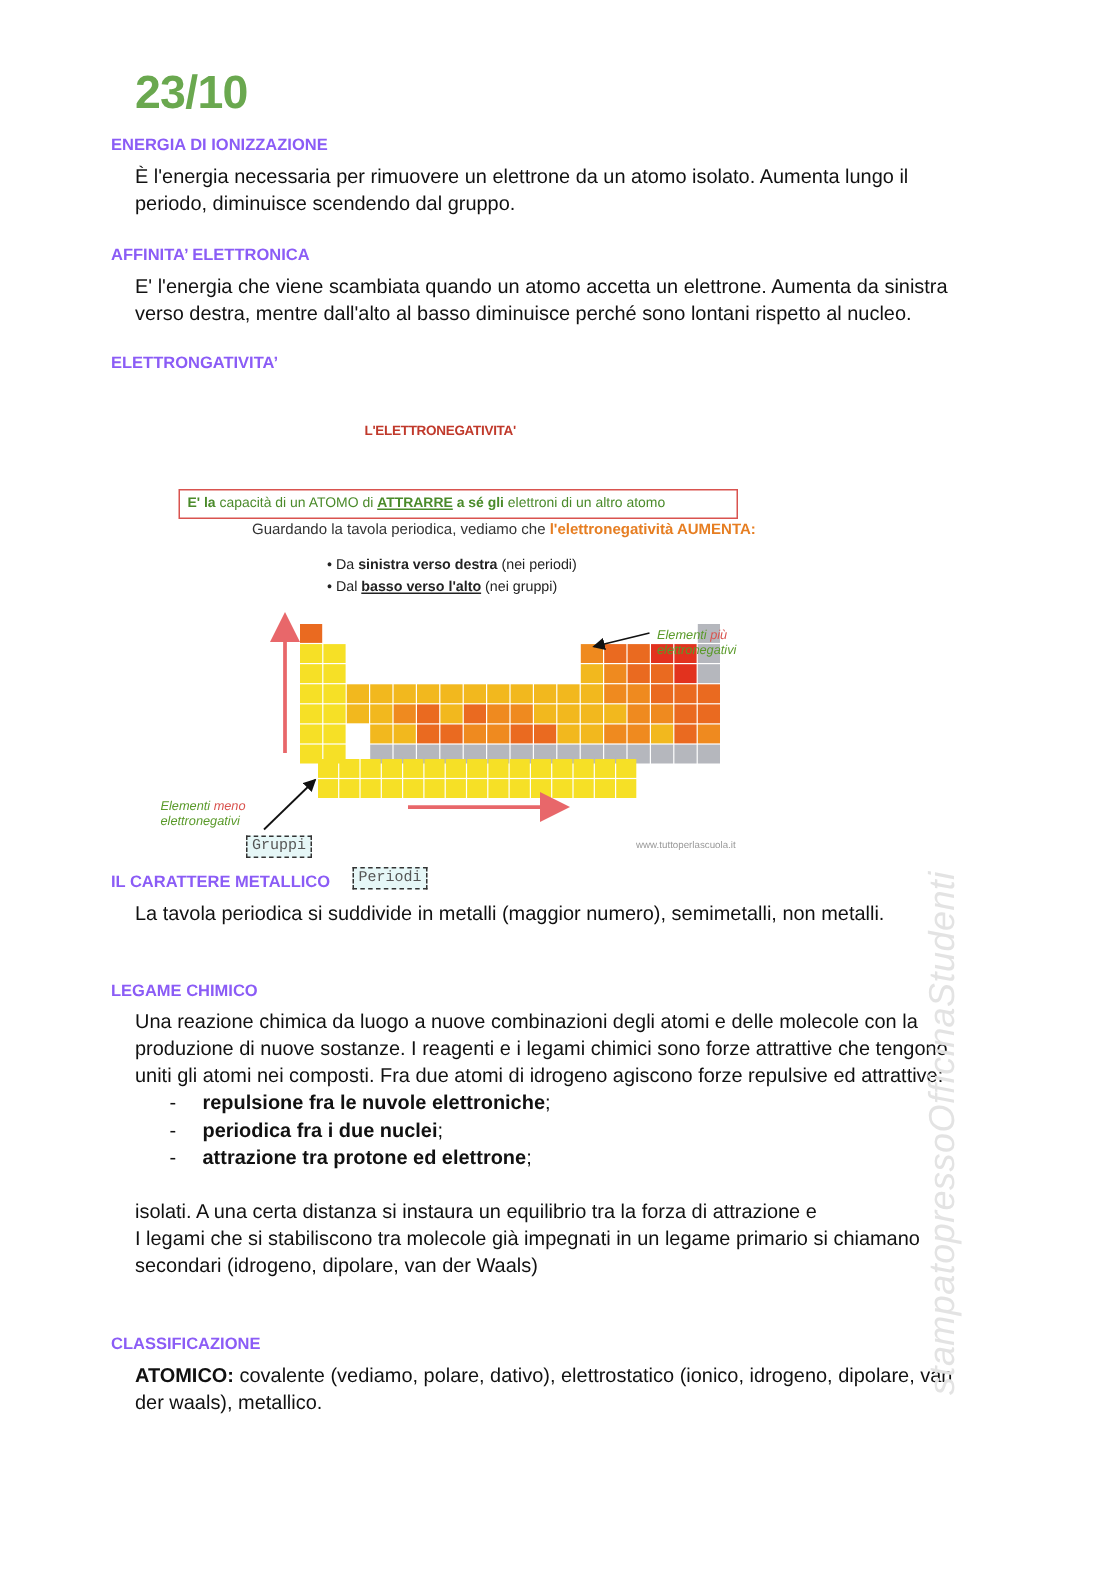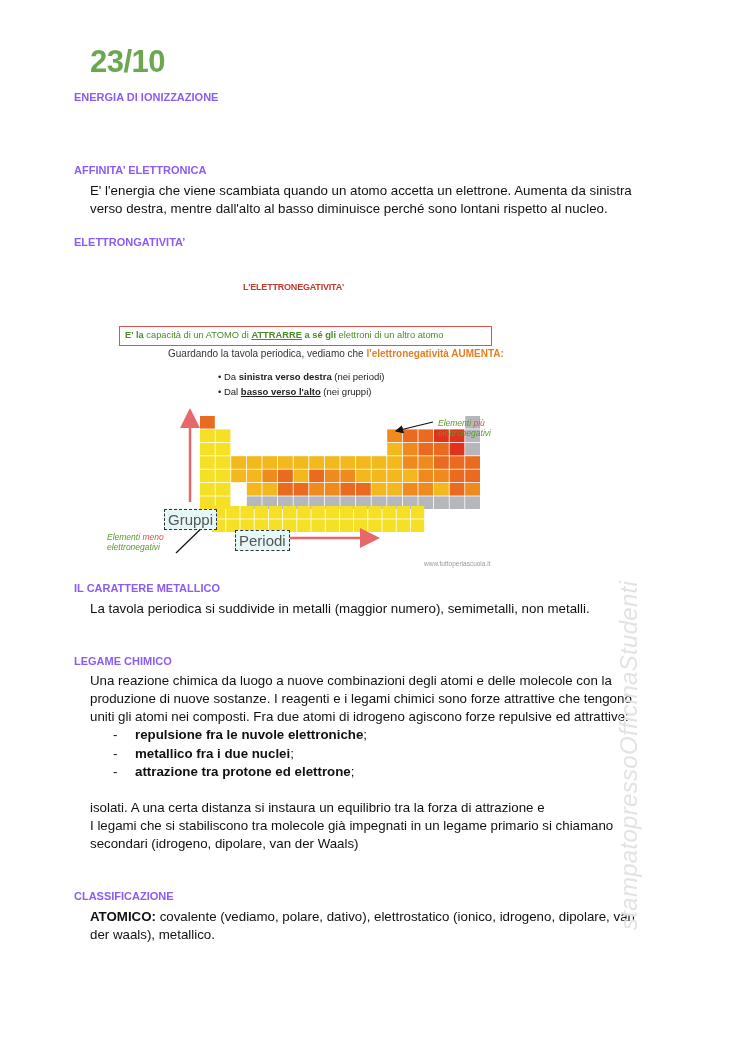--- a/index.html
+++ b/index.html
@@ -24,38 +24,42 @@
                color: #4a8a2a; padding: 3px 0 0 5px; white-space: nowrap; }
     .def-box b { font-weight: bold; }
     .def-box u { text-decoration: underline; font-weight: bold; }
     .look-line { position: absolute; left: 68px; top: 78px; font-size: 10px; color: #333; white-space: nowrap; }
     .look-line .orange { color: #e67e22; font-weight: bold; }
     .fig-bullet { position: absolute; left: 118px; font-size: 9.5px; color: #222; white-space: nowrap; }
     .fig-bullet b { font-weight: bold; }
     .fig-bullet u { font-weight: bold; text-decoration: underline; }
 
     .ptable { position: absolute; left: 0; top: 0; }
-    .label-box { position: absolute; font-family: Liberation Sans, sans-serif; font-size: 15px; color: #555;
-                 background: #e6f7f7; border: 1px dashed #333; padding: 1px 3px; }
+    .label-box { position: absolute; font-family: Liberation Mono, monospace; font-size: 10px; color: #555;
+                 background: #e6f7f7; border: 1px dashed #333; padding: 1px 3px; margin-top: 48px; }
     .green-note { position: absolute; font-size: 8.5px; font-style: italic; color: #5a9a2a; line-height: 10px; white-space: nowrap; }
     .green-note .red { color: #d9534f; }
     .credit { position: absolute; left: 324px; top: 290px; font-size: 6.5px; color: #999; }
 
     .watermark { position: absolute; left: 615px; top: 930px; transform-origin: left top;
                  transform: rotate(-90deg); font-size: 24px; font-style: italic; color: #e3e3e3;
                  white-space: nowrap; letter-spacing: 0.3px; }
   </style>
 </head>
 <body>
 
 <div class="page">
 
   <div class="date-title">23/10</div>
 
   <div class="sec-head" style="top:91px">ENERGIA DI IONIZZAZIONE</div>
+  <div class="para" style="top:109px">
+    <span class="line">È l'energia necessaria per rimuovere un elettrone da un atomo isolato. Aumenta lungo il</span>
+    <span class="line">periodo, diminuisce scendendo dal gruppo.</span>
+  </div>
 
   <div class="sec-head" style="top:164px">AFFINITA’ ELETTRONICA</div>
   <div class="para" style="top:182px">
     <span class="line">E' l'energia che viene scambiata quando un atomo accetta un elettrone. Aumenta da sinistra</span>
     <span class="line">verso destra, mentre dall'alto al basso diminuisce perché sono lontani rispetto al nucleo.</span>
   </div>
 
   <div class="sec-head" style="top:236px">ELETTRONGATIVITA’</div>
 
   <div class="figure">
@@ -235,21 +239,21 @@
   <div class="sec-head" style="top:655px">LEGAME CHIMICO</div>
   <div class="para" style="top:672px">
     <span class="line">Una reazione chimica da luogo a nuove combinazioni degli atomi e delle molecole con la</span>
     <span class="line">produzione di nuove sostanze. I reagenti e i legami chimici sono forze attrattive che tengono</span>
     <span class="line">uniti gli atomi nei composti. Fra due atomi di idrogeno agiscono forze repulsive ed attrattive:</span>
   </div>
   <div class="bullet" style="top:727px">
     <span class="dash">-</span><b>repulsione fra le nuvole elettroniche</b><span>;</span>
   </div>
   <div class="bullet" style="top:746px">
-    <span class="dash">-</span><b>metallico fra i due nuclei</b><span>;</span>
+    <span class="dash">-</span><b>periodica fra i due nuclei</b><span>;</span>
   </div>
   <div class="bullet" style="top:764px">
     <span class="dash">-</span><b>attrazione tra protone ed elettrone</b><span>;</span>
   </div>
   <div class="para" style="top:799px">
     <span class="line">isolati. A una certa distanza si instaura un equilibrio tra la forza di attrazione e</span>
     <span class="line">I legami che si stabiliscono tra molecole già impegnati in un legame primario si chiamano</span>
     <span class="line">secondari (idrogeno, dipolare, van der Waals)</span>
   </div>
 

